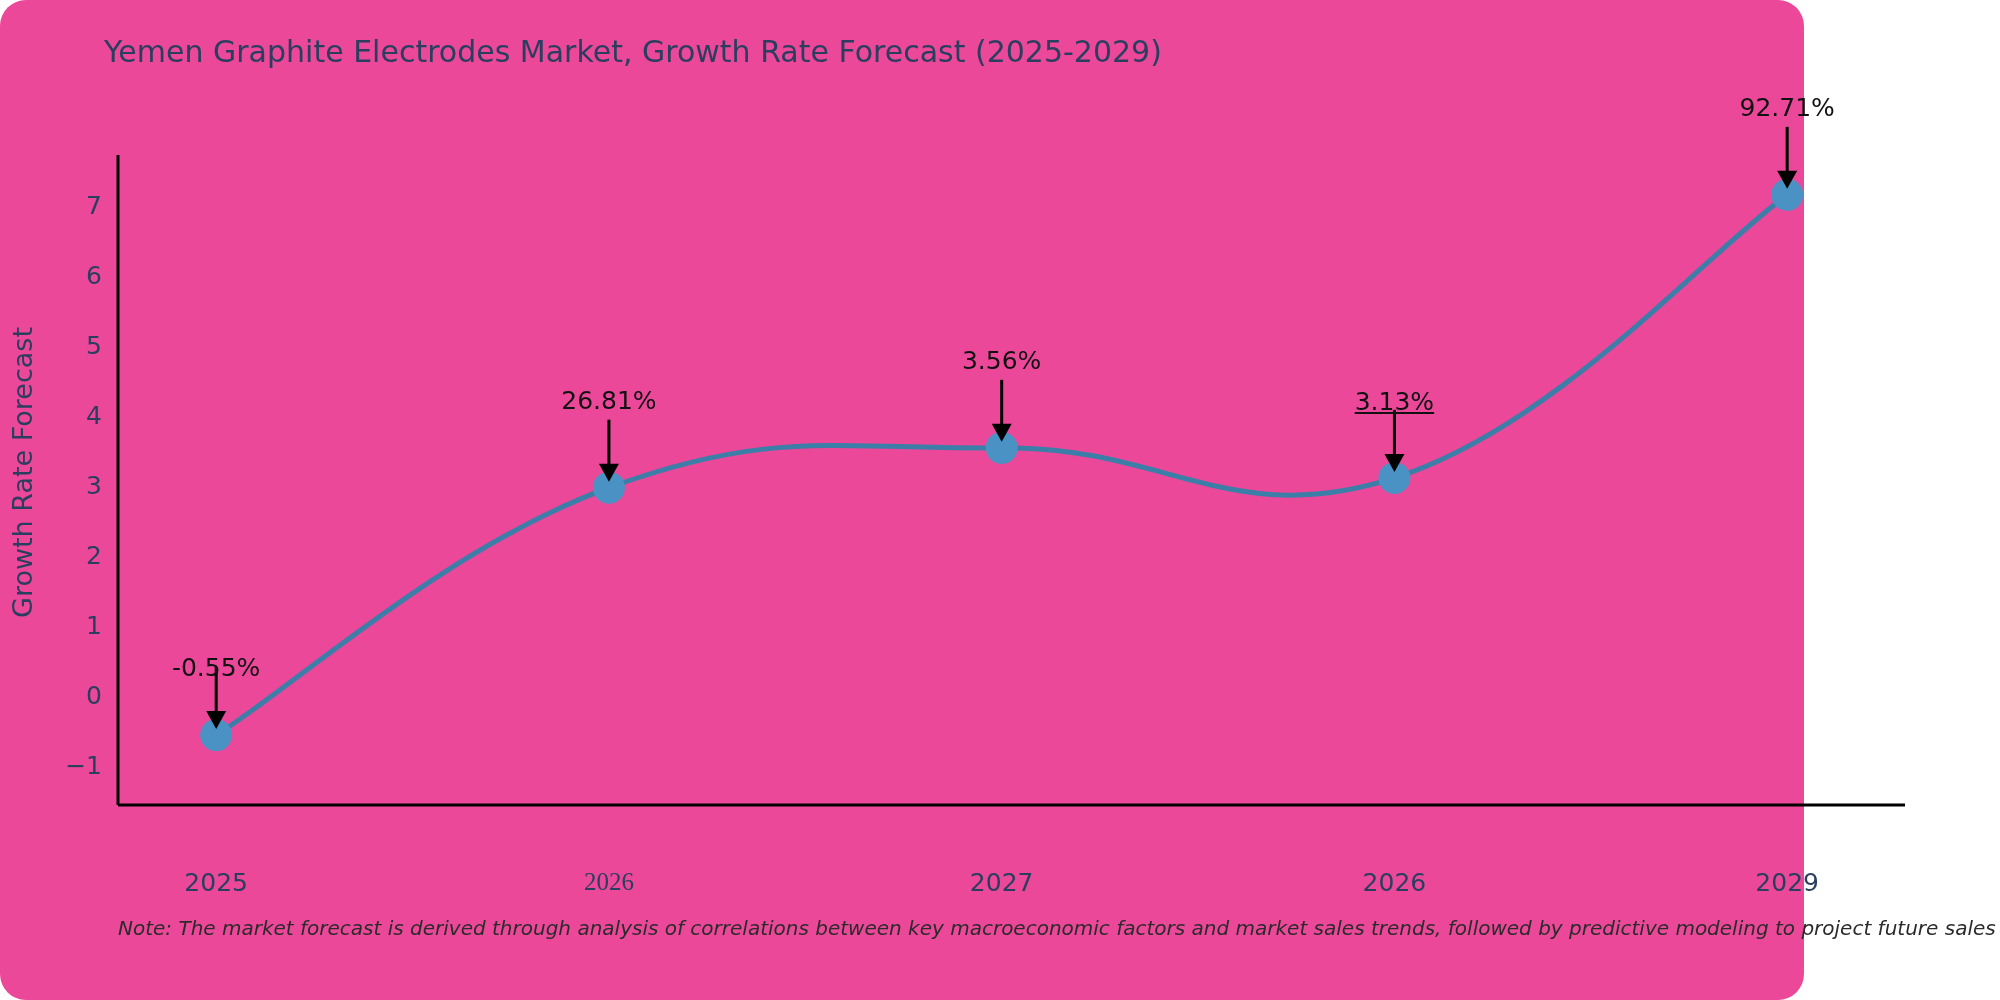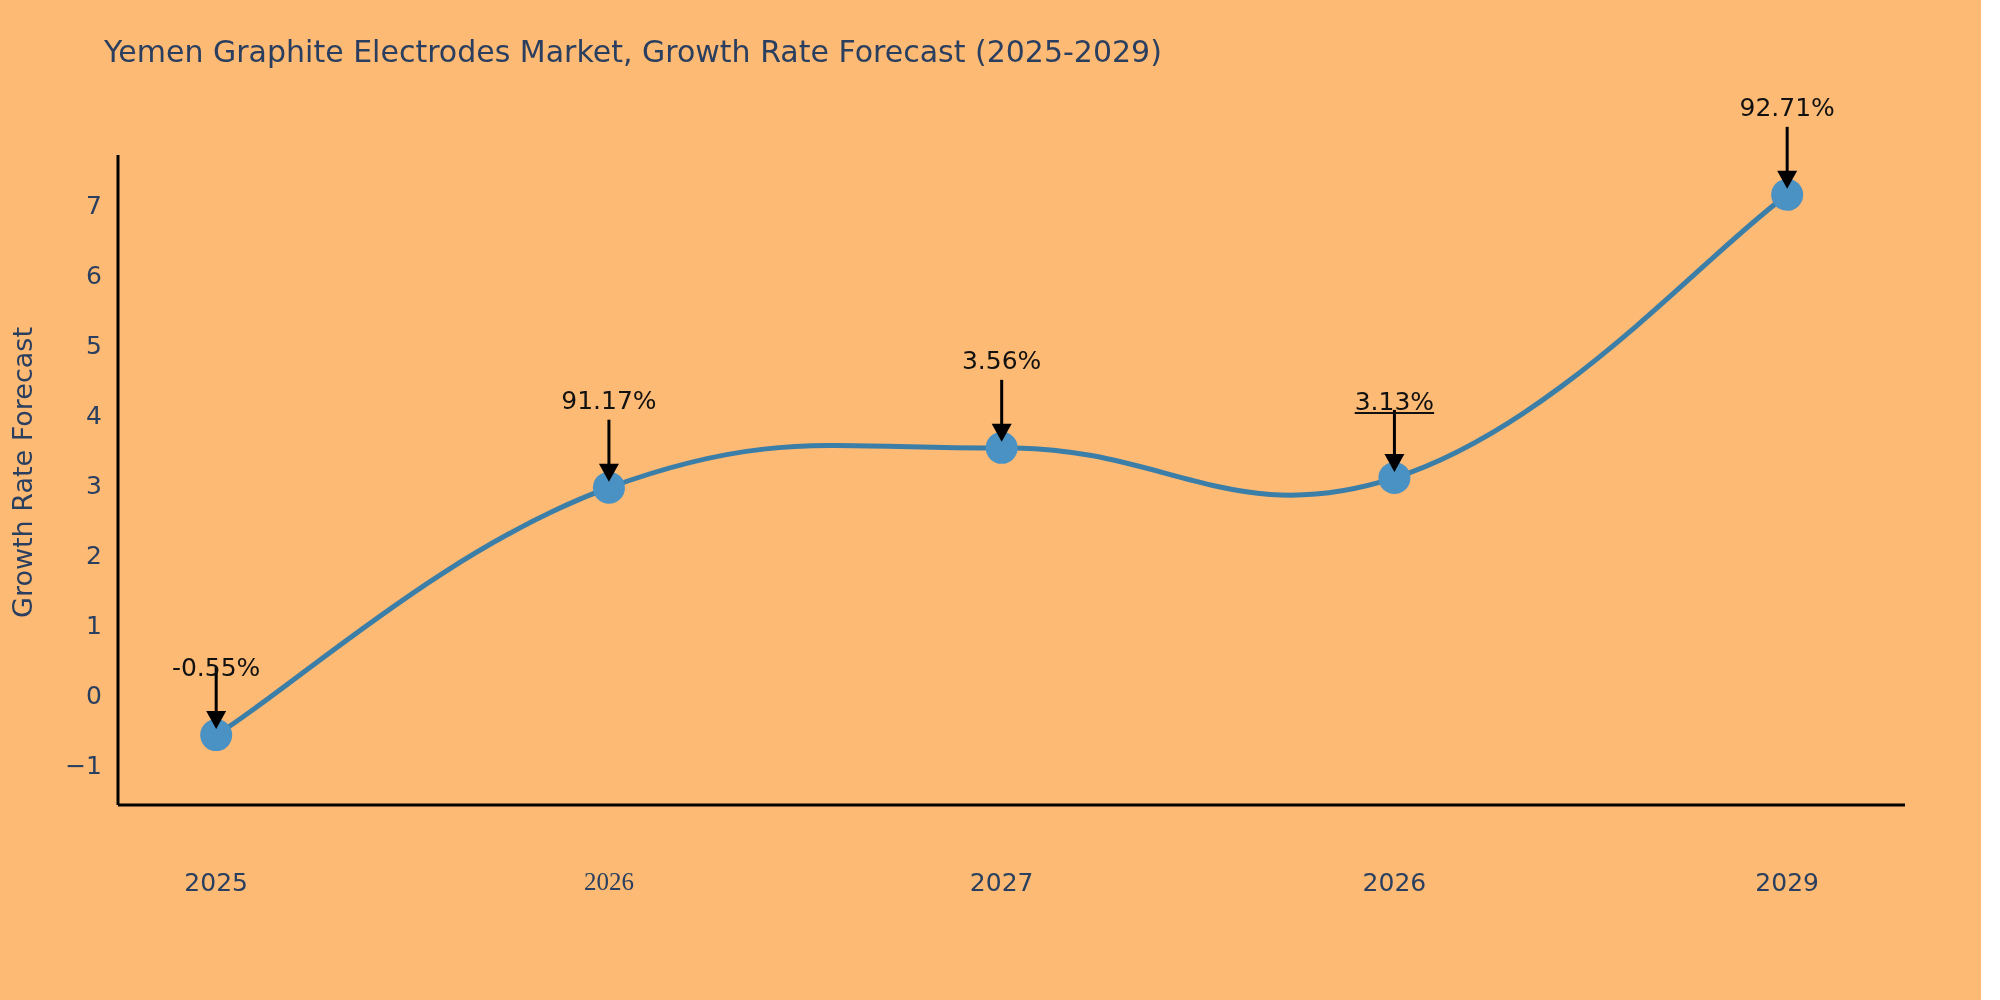--- a/index.html
+++ b/index.html
@@ -8,23 +8,24 @@
     background: #ffffff;
   }
   body {
     width: 2000px;
     height: 1000px;
     overflow: hidden;
     font-family: "DejaVu Sans", "Liberation Sans", sans-serif;
   }
   #figure {
     position: relative;
-    width: 1981px;
+    width: 1804px;
     height: 1000px;
-    background: #fdba74;
+    background: #ec4899;
+    border-radius: 26px;
   }
   .chart-title {
     position: absolute;
     left: 104px;
     top: 34px;
     font-size: 30px;
     color: #2a3f5f;
     font-family: "DejaVu Sans", "Liberation Sans", sans-serif;
     font-weight: 400;
     letter-spacing: 0px;
@@ -135,23 +136,24 @@
     </div>
   <div id="xtick-layer">
       <div class="tick-label xtick" style="left: 146.187px; top: 821px;">2025</div>
       <div class="tick-label xtick" style="left: 538.934px; top: 821px; font-family: Liberation Serif, serif;">2026</div>
       <div class="tick-label xtick" style="left: 931.681px; top: 821px;">2027</div>
       <div class="tick-label xtick" style="left: 1324.43px; top: 821px;">2026</div>
       <div class="tick-label xtick" style="left: 1717.18px; top: 821px;">2029</div>
     </div>
   <div id="label-layer">
       <div class="point-label" style="left: 116.187px; top: 633.108px; margin-top: 20px;">-0.55%</div>
-      <div class="point-label" style="left: 508.934px; top: 385.688px;">91.17%</div>
+      <div class="point-label" style="left: 508.934px; top: 385.688px;">26.81%</div>
       <div class="point-label" style="left: 901.681px; top: 345.849px;">3.56%</div>
       <div class="point-label" style="left: 1294.43px; top: 387px; text-decoration: underline;">3.13%</div>
       <div class="point-label" style="left: 1687.18px; top: 92.8387px;">92.71%</div>
     </div>
 
   <div class="y-axis-title">Growth Rate Forecast</div>
 
 
+  <div class="note">Note: The market forecast is derived through analysis of correlations between key macroeconomic factors and market sales trends, followed by predictive modeling to project future sales</div>
 
 </div>
 
 </body></html>

